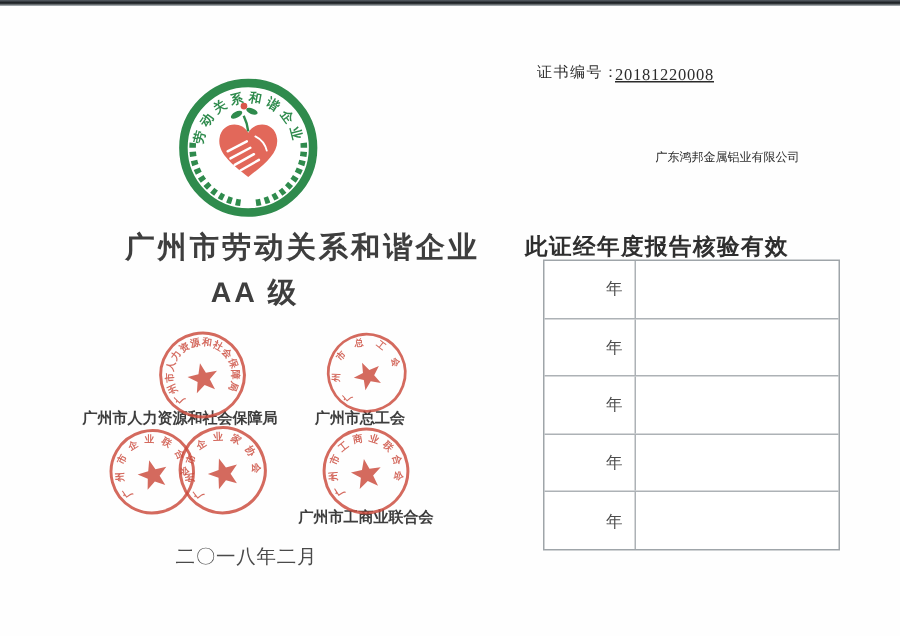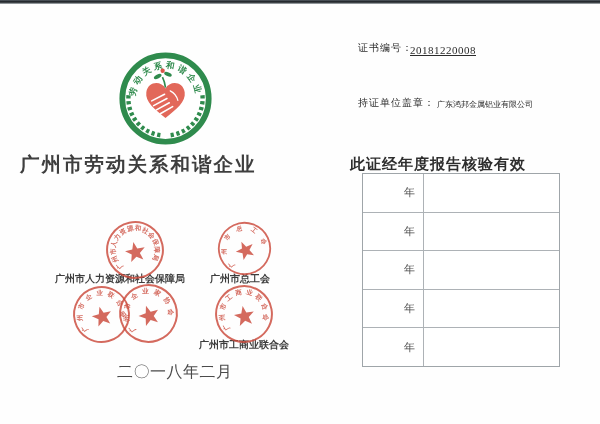--- a/index.html
+++ b/index.html
@@ -3,21 +3,21 @@
 <meta charset="utf-8">
 <style>
   html,body{margin:0;padding:0;background:#e8e8e8;}
   .page{position:relative;width:600px;height:424px;background:#fefefe;overflow:hidden;
         font-family:"Liberation Sans",sans-serif;}
   .scan-line{position:absolute;top:0;left:0;width:600px;height:4px;
         background:linear-gradient(180deg,#596067 0%,#15191c 50%,#b9c0c4 100%);}
 
   
   .emblem{position:absolute;left:118px;top:51px;width:95px;height:95px;}
-  .title-line1{position:absolute;left:20px;top:151px;width:300px;text-align:left;
+  .title-line1{position:absolute;left:20px;top:151px;width:300px;text-align:right;
         font-size:19.5px;font-weight:bold;letter-spacing:2px;color:#3e3e3e;}
   .grade-line{position:absolute;left:20px;top:182px;width:300px;text-align:center;
         font-size:19px;font-weight:bold;letter-spacing:2px;color:#3e3e3e;}
 
   .seal{position:absolute;opacity:.82;z-index:2;}
   .seal svg{width:100%;height:100%;overflow:visible;}
   .seal-ring{fill:none;stroke:#cb4a3c;stroke-width:3.2;}
   .seal-star{fill:#cb4a3c;}
   .seal-text{fill:#cb4a3c;font-family:"Liberation Sans",sans-serif;
         font-size:10.5px;font-weight:bold;}
@@ -25,21 +25,21 @@
   .ls8{letter-spacing:7px;}  .ls9{letter-spacing:5.2px;}
   .s1{left:104px;top:219px;width:62px;height:62px;transform:rotate(-12deg);}
   .s2{left:216px;top:220px;width:57px;height:57px;transform:rotate(-25deg);}
   .s3{left:71px; top:284px;width:61px;height:61px;transform:rotate(-15deg);}
   .s4{left:117px;top:282px;width:63px;height:63px;transform:rotate(-18deg);}
   .s5{left:213px;top:283px;width:62px;height:62px;transform:rotate(-10deg);}
 
   .seal-label{position:absolute;z-index:1;font-size:10px;font-weight:bold;color:#3d3d3d;}
   .lbl1{left:55px;top:272px;}  .lbl2{left:210px;top:272px;}
   .lbl3{left:54px;top:338px;}  .lbl4{left:199px;top:338px;}
-  .issue-date{position:absolute;left:117px;top:362px;font-size:16px;
+  .issue-date{position:absolute;left:117px;top:362px;font-size:13px;
         letter-spacing:.5px;color:#4a4a4a;}
 
   
   .field-label{position:absolute;font-size:10px;font-weight:normal;
         letter-spacing:1px;color:#2e2e2e;}
   .f-certno{left:358px;top:41px;}
   .f-holder{left:358px;top:96px;}
   .field-value{position:absolute;font-family:"Liberation Serif","DejaVu Serif",serif;
         color:#2b2b2b;}
   .v-certno{left:410px;top:44px;font-size:11px;letter-spacing:.5px;text-decoration:underline;}
@@ -90,20 +90,21 @@
       <g>
         <path d="M50,38.5 C49.5,34 48.5,31 46.8,27.5" fill="none" stroke="#2f8b4d" stroke-width="1.7"></path>
         <ellipse cx="41.8" cy="26.8" rx="4.4" ry="2.1" fill="#2f8b4d" transform="rotate(-28 41.8 26.8)"></ellipse>
         <ellipse cx="52.6" cy="24.4" rx="4.2" ry="2" fill="#2f8b4d" transform="rotate(22 52.6 24.4)"></ellipse>
         <circle cx="47" cy="20.8" r="2.3" fill="#d9564a"></circle>
       </g>
     </svg>
   </div>
 
   <div class="title-line1">广州市劳动关系和谐企业</div>
+  <div class="grade-line">AA 级</div>
 
   <div class="seal-label lbl1">广州市人力资源和社会保障局</div>
   <div class="seal-label lbl2">广州市总工会</div>
   <div class="seal-label lbl4">广州市工商业联合会</div>
 
   <div class="seal s1">
     <svg viewBox="0 0 100 100">
       <circle class="seal-ring" cx="50" cy="50" r="45"></circle>
       <polygon class="seal-star" points="50,37 54.1,48.3 66.2,48.8 56.7,56.2 60,67.8 50,61 40,67.8 43.3,56.2 33.8,48.8 45.9,48.3"></polygon>
       <text class="seal-text ls13">
@@ -145,21 +146,20 @@
       <text class="seal-text ls9">
         <textPath href="#seal-arc" startOffset="50%" text-anchor="middle">广州市工商业联合会</textPath>
       </text>
     </svg>
   </div>
 
   <div class="issue-date">二〇一八年二月</div>
 
   <div class="field-label f-certno">证书编号：</div>
   <div class="field-value v-certno">20181220008</div>
-  <div class="field-label f-holder">持证单位盖章：</div>
   <div class="field-value v-holder">广东鸿邦金属铝业有限公司</div>
   <div class="verify-title">此证经年度报告核验有效</div>
 
   <div class="vtable">
     <div class="vrow">
       <div class="ycell">年</div>
       <div class="bcell"></div>
     </div>
     <div class="vrow">
       <div class="ycell">年</div>

